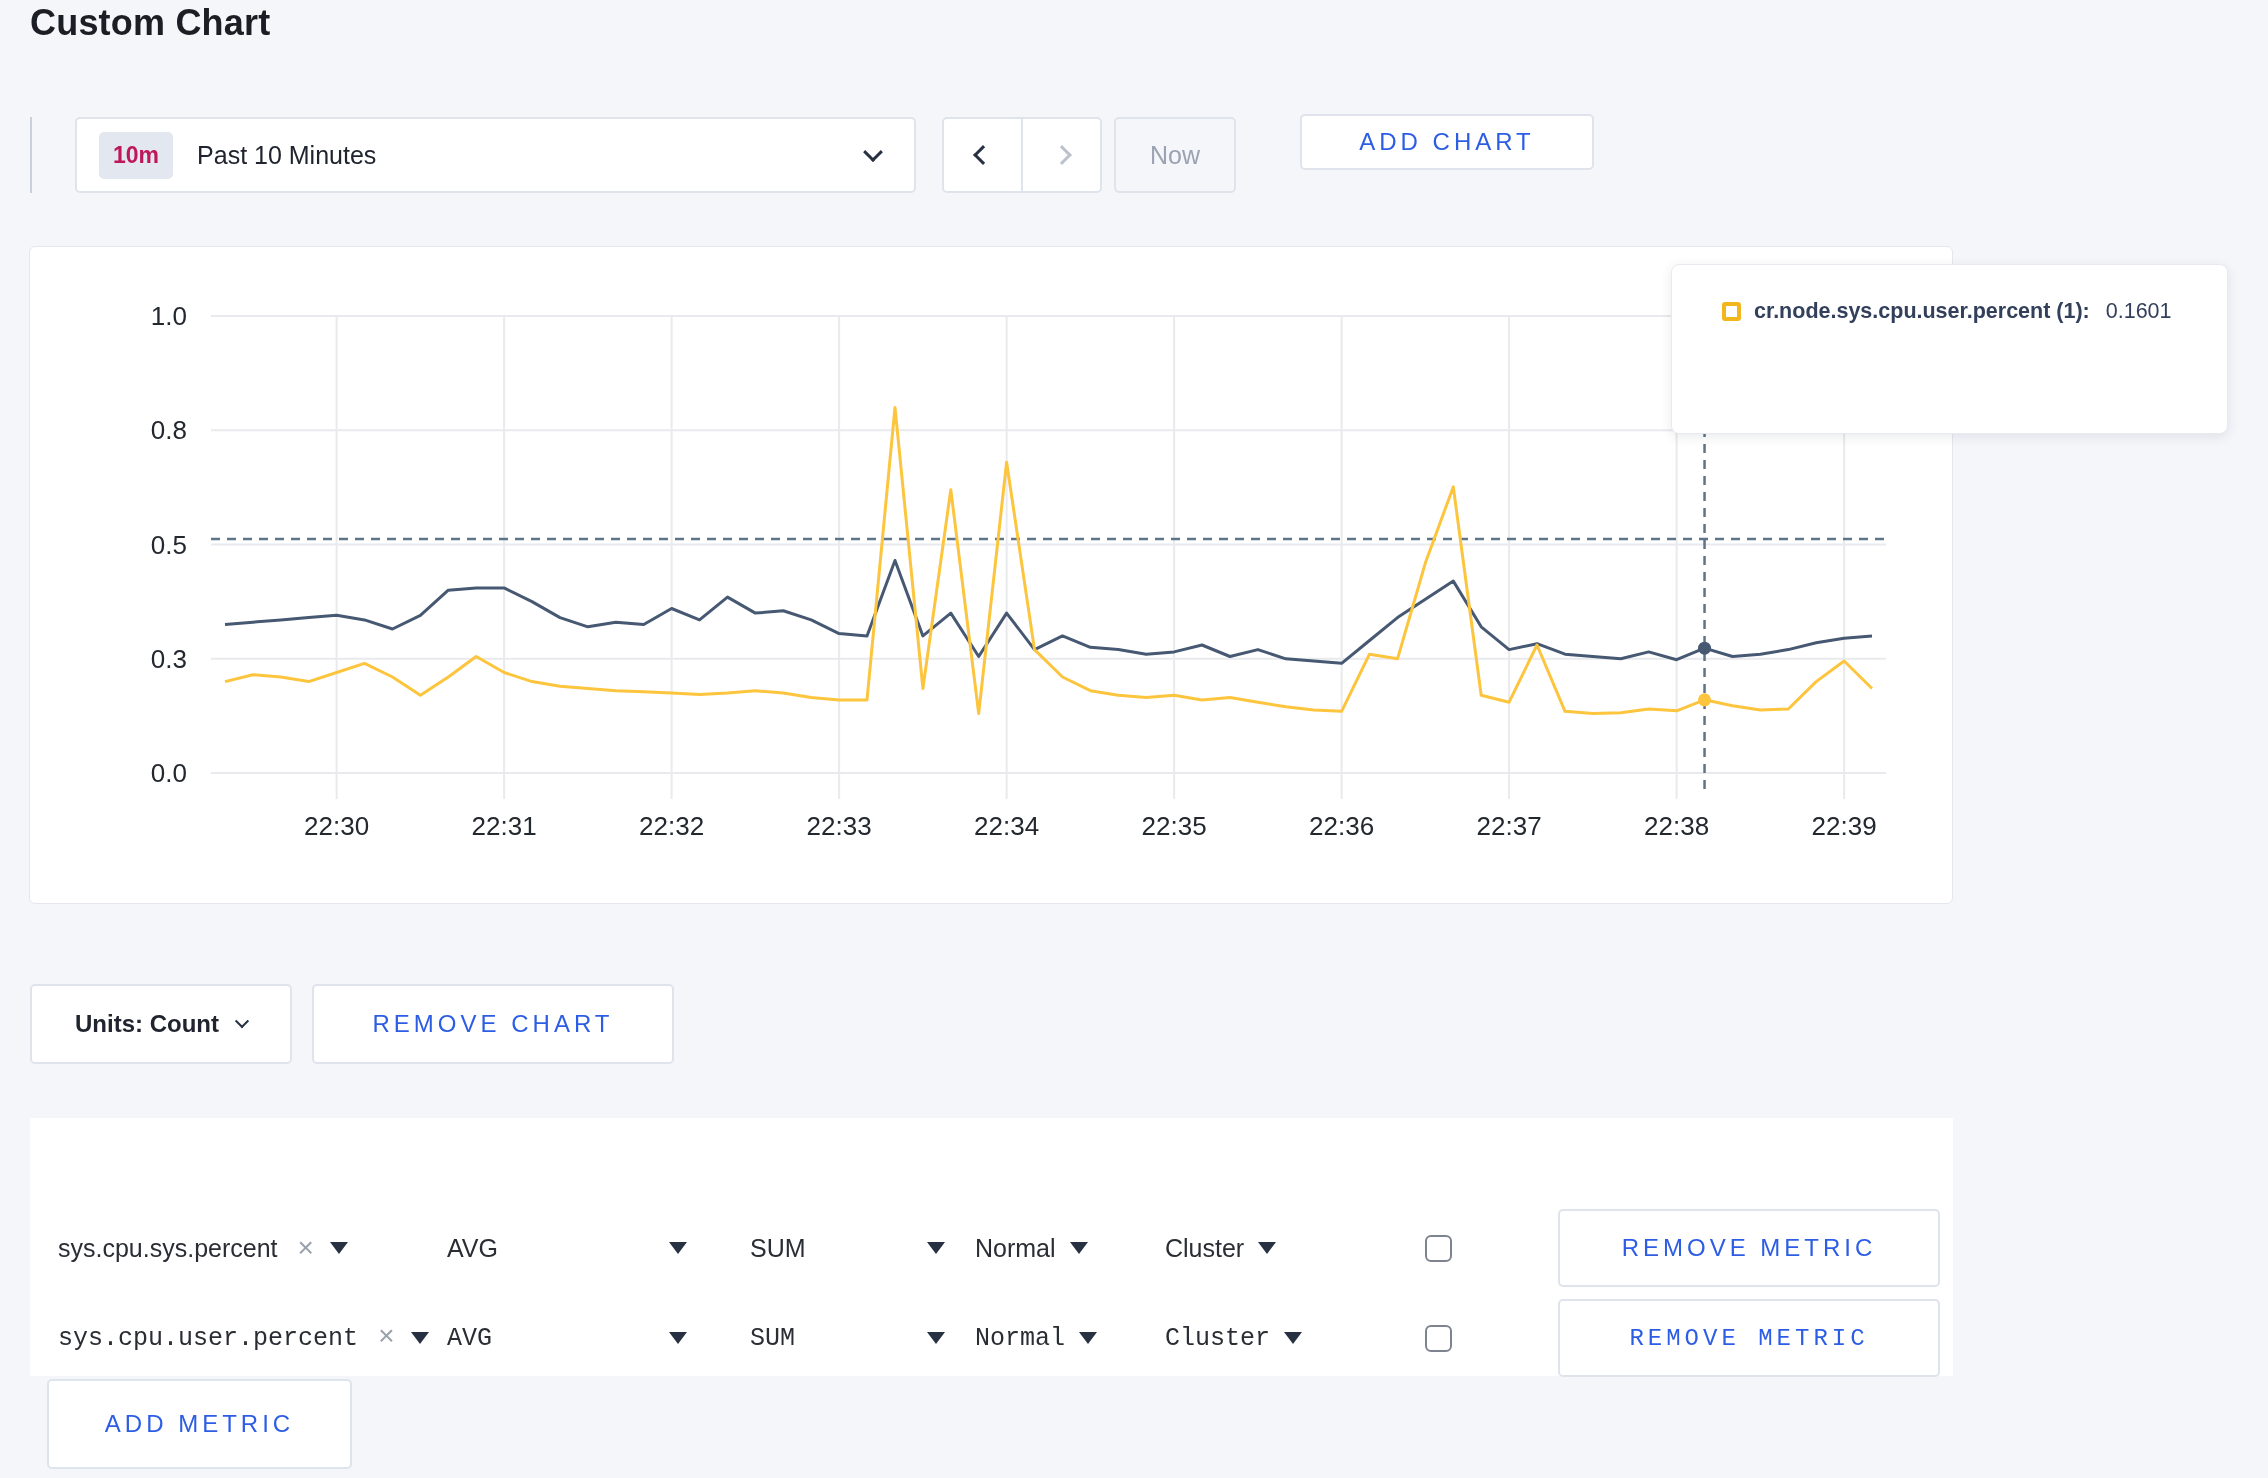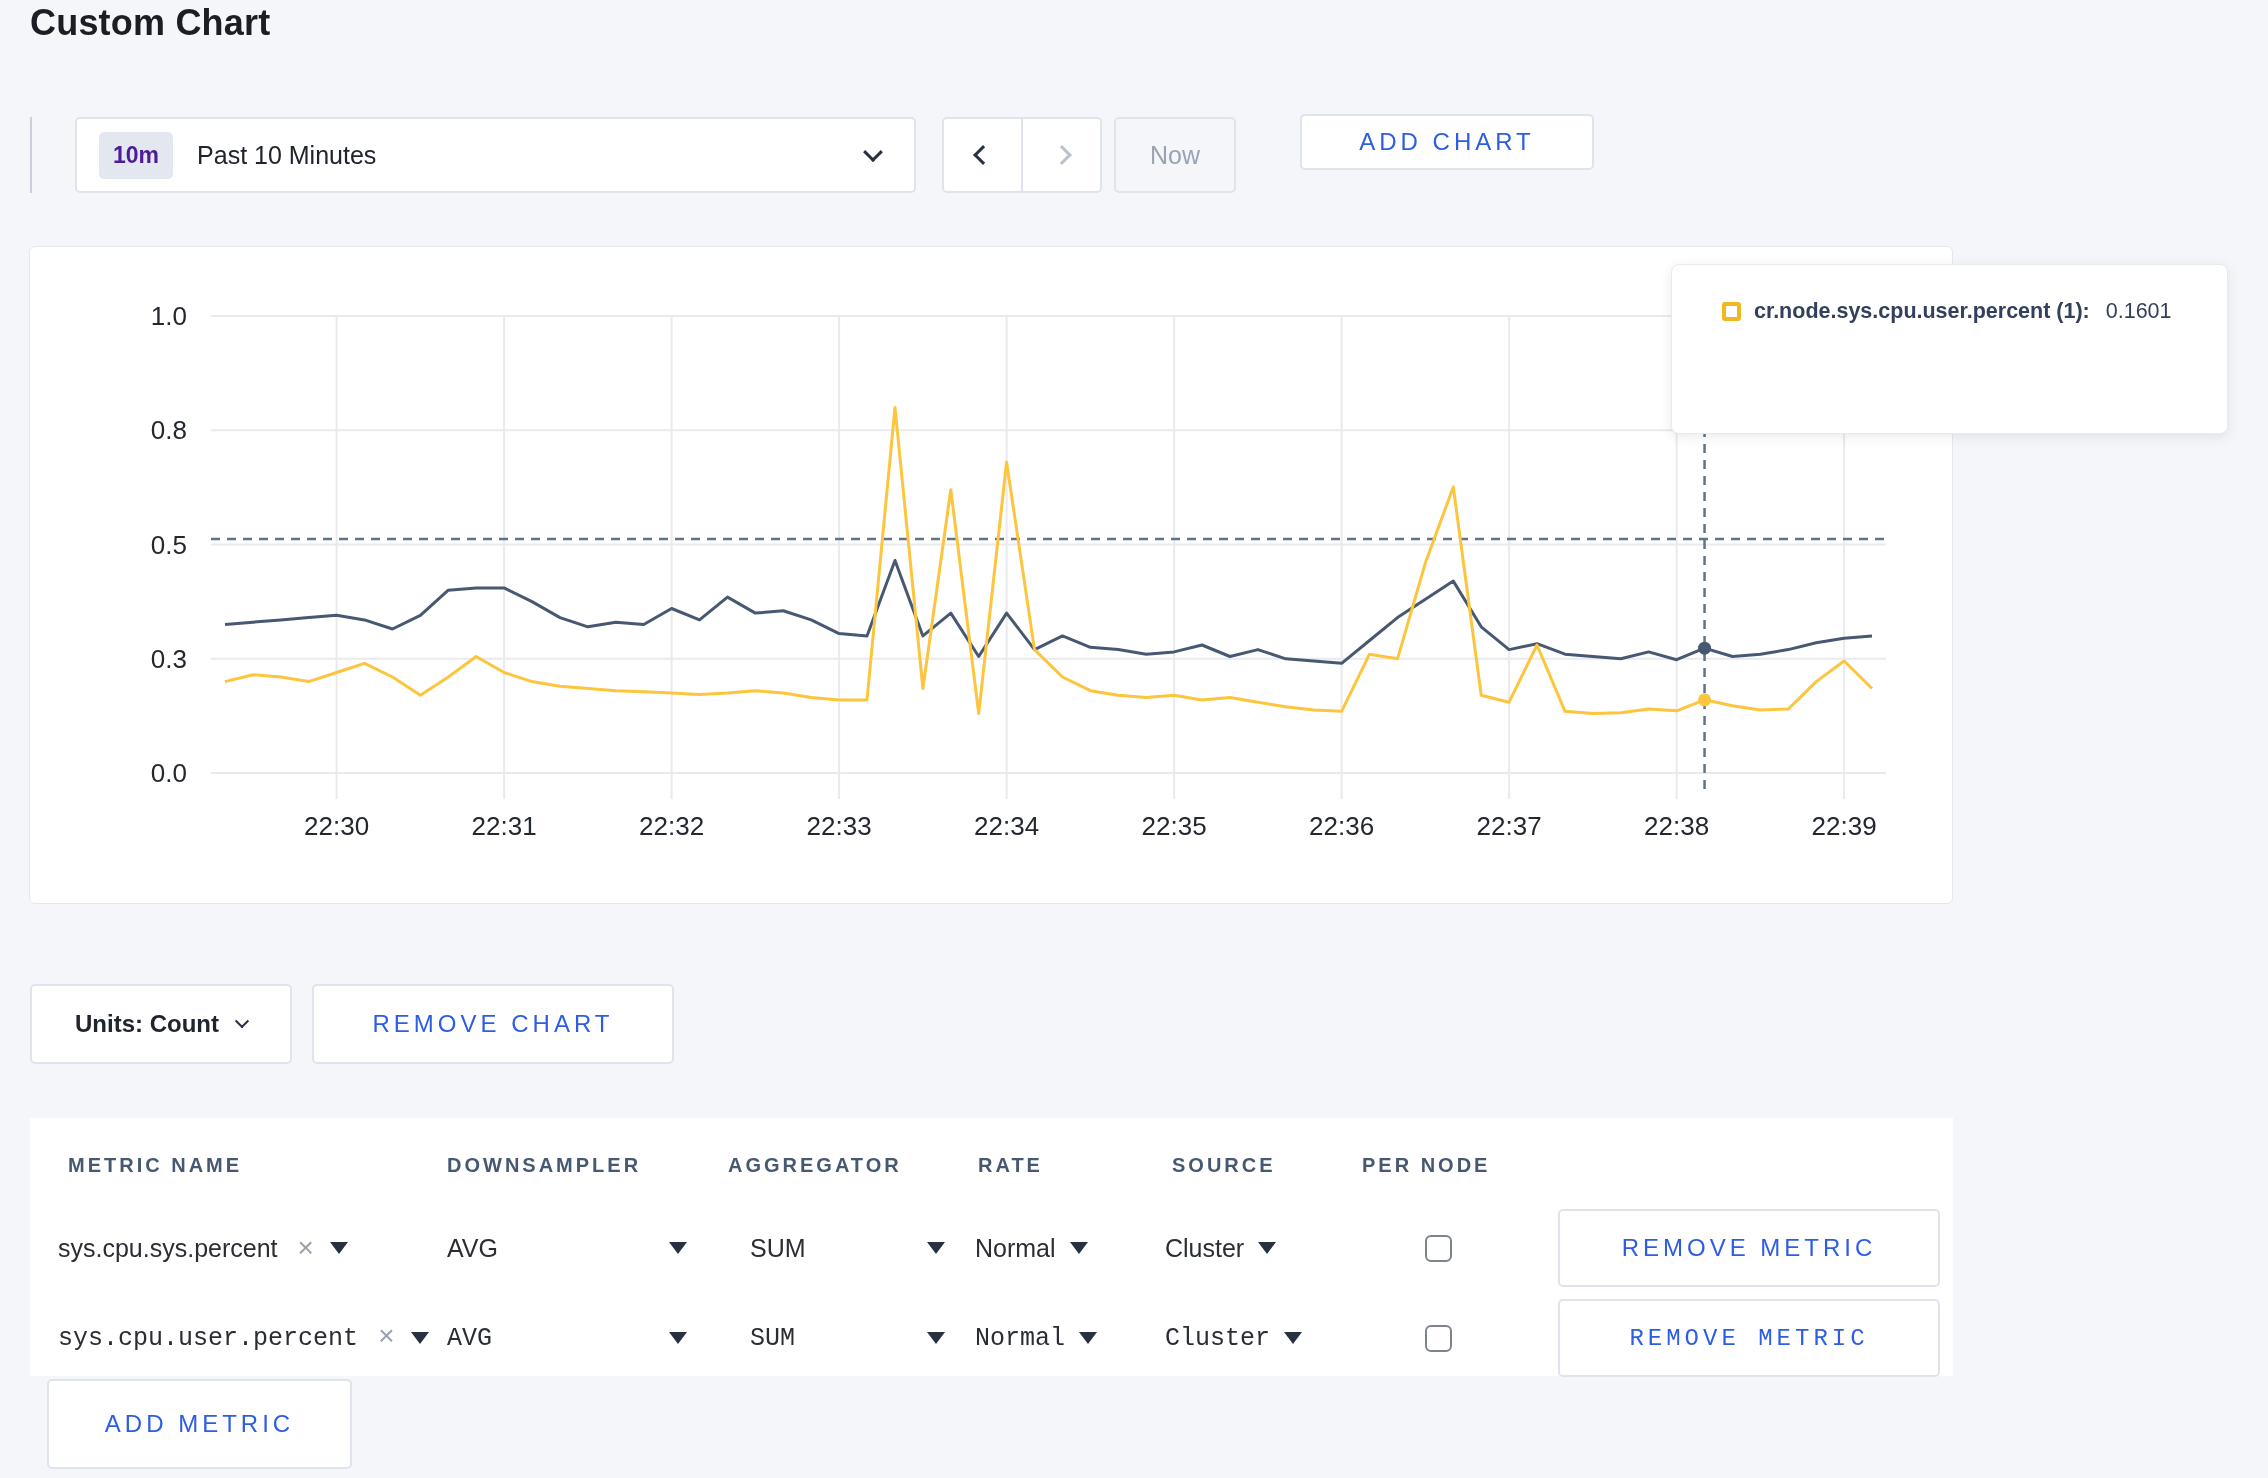--- a/index.html
+++ b/index.html
@@ -24,21 +24,21 @@
     font-size:36px;font-weight:600;color:#1b1e24;letter-spacing:.2px;
   }
   
   .toolbar-divider{position:absolute;left:30px;top:117px;width:2px;height:76px;background:#c9cfdb;}
   .range-select{
     position:absolute;left:75px;top:117px;width:841px;height:76px;
     background:#fff;border:2px solid #dfe3ec;border-radius:5px;
     display:flex;align-items:center;padding:0 34px 0 22px;cursor:pointer;
   }
   .range-badge{
-    background:#e3e7f0;color:#4c1d95;font-weight:700;font-size:23px;
+    background:#e3e7f0;color:#be185d;font-weight:700;font-size:23px;
     padding:10px 14px;border-radius:5px;
   }
   .range-label{margin-left:24px;font-size:25px;color:#20242e;text-align:right;}
   .range-select .chev{margin-left:auto;}
   .nav-group{
     position:absolute;left:942px;top:117px;width:160px;height:76px;
     background:#fff;border:2px solid #dfe3ec;border-radius:5px;
     display:flex;align-items:stretch;
   }
   .nav-btn{flex:1;display:flex;align-items:center;justify-content:center;background:none;border:none;cursor:pointer;padding:0;}
@@ -189,28 +189,20 @@
   </div>
 </div>
 
 <button class="units-btn">
   <span>Units: Count</span>
   <span class="chev down small"></span>
 </button>
 <button class="blue-btn remove-chart-btn">REMOVE CHART</button>
 
 <div class="metrics-panel">
-  <div class="mt-header">
-    <span class="h-metric">METRIC NAME</span>
-    <span class="h-down">DOWNSAMPLER</span>
-    <span class="h-aggr">AGGREGATOR</span>
-    <span class="h-rate">RATE</span>
-    <span class="h-source">SOURCE</span>
-    <span class="h-pernode">PER NODE</span>
-  </div>
 
   <div class="metric-row r0">
     <div class="cell c-metric">
       <span>sys.cpu.sys.percent</span>
       <span class="x-icon">×</span>
       <span class="tri"></span>
     </div>
     <div class="cell c-down">
       <span>AVG</span>
       <span class="tri"></span>

